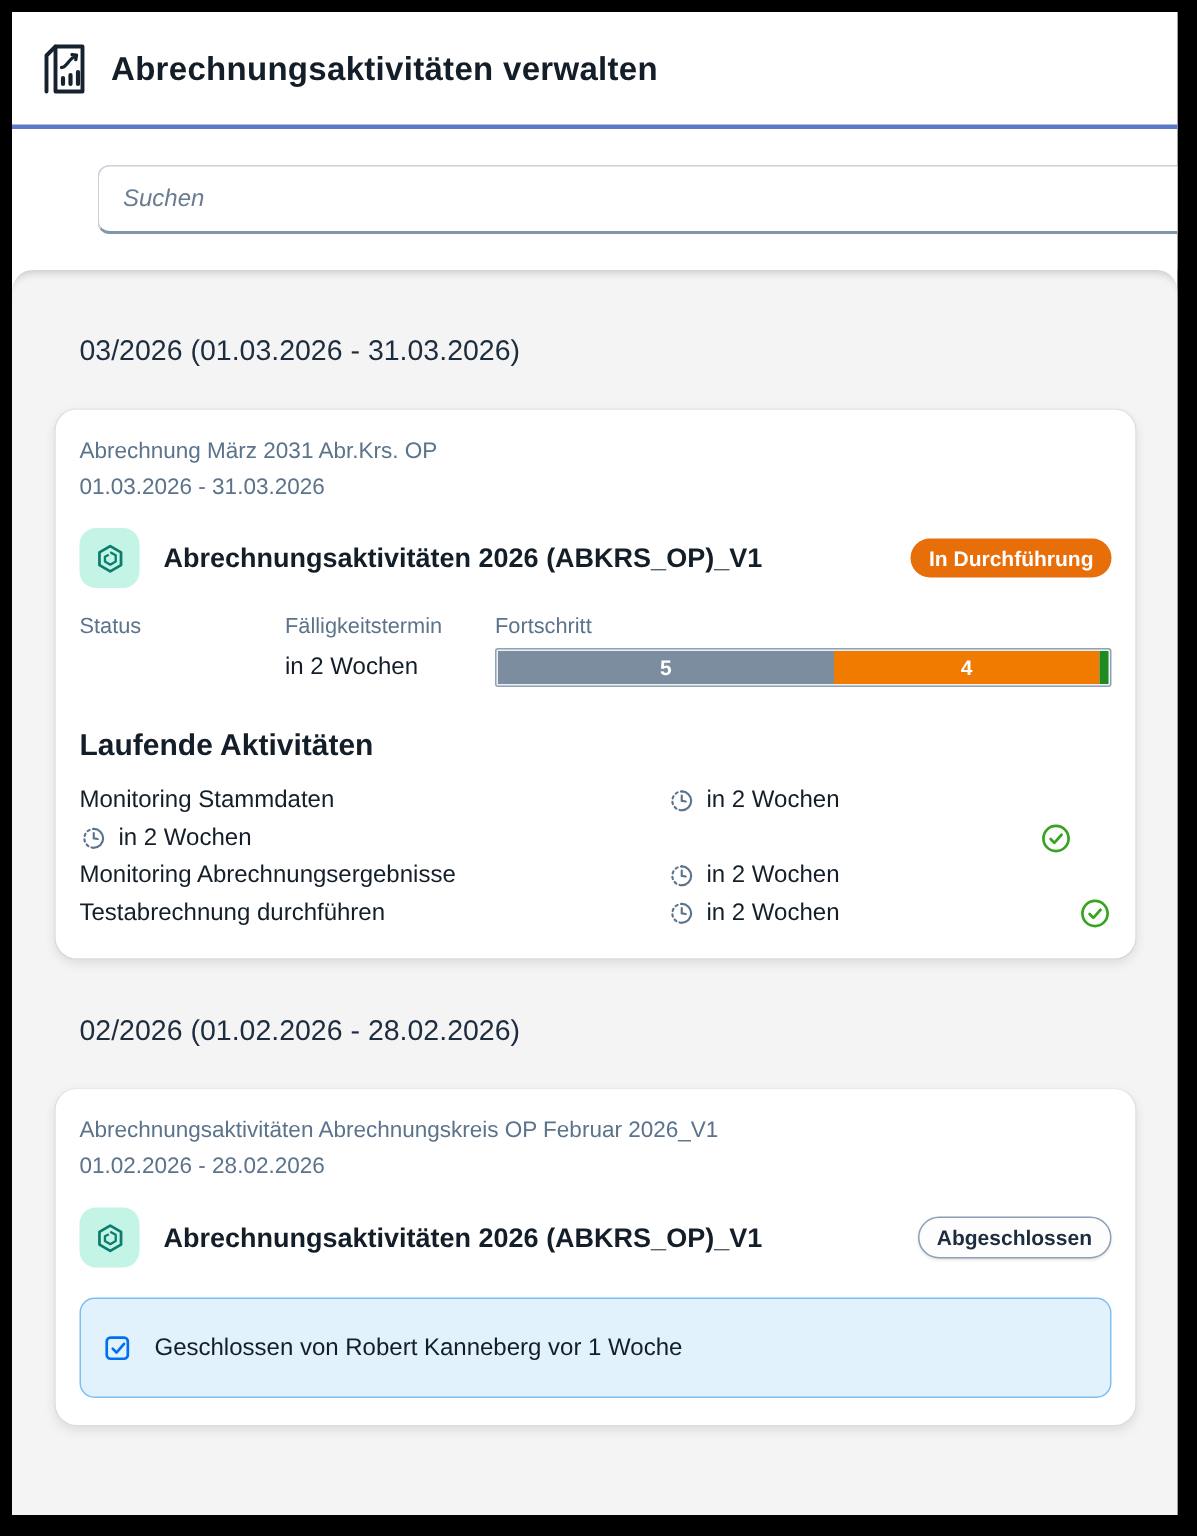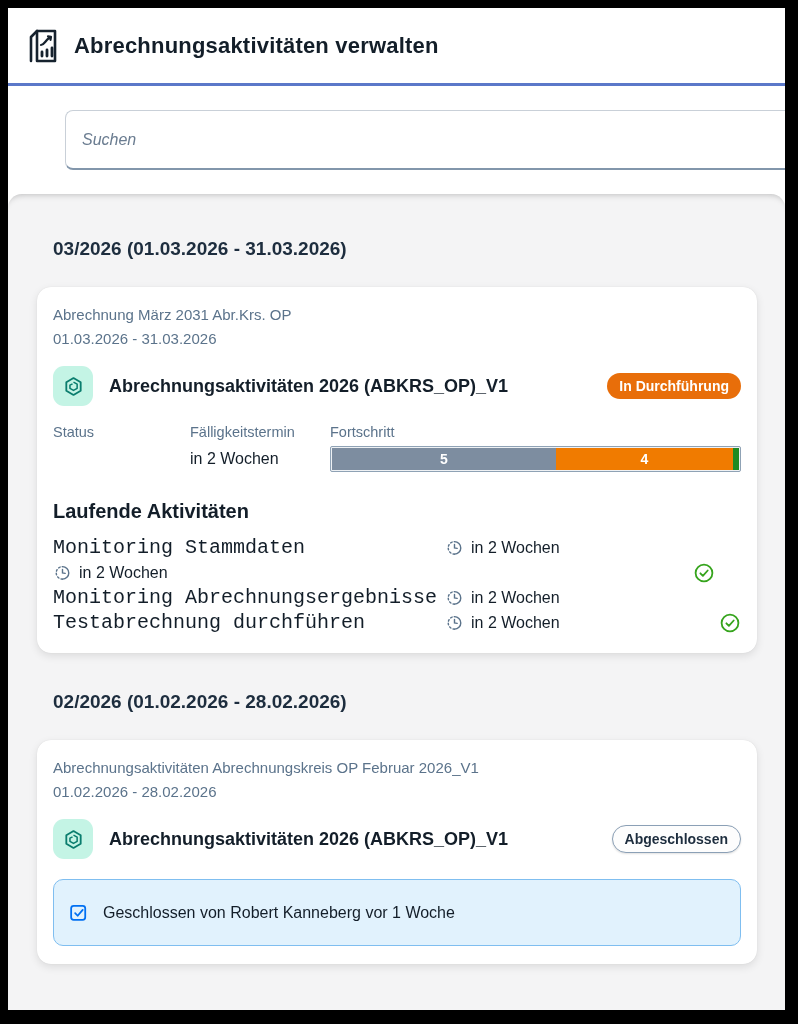--- a/index.html
+++ b/index.html
@@ -9,29 +9,29 @@
   .page { position:absolute; left:8px; top:8px; right:13px; bottom:14px; background:#fff; overflow:hidden; display:flex; flex-direction:column; }
 
   
   .app-header { height:78px; display:flex; align-items:center; padding:0 14px; background:#fff;
                 border-bottom:3px solid var(--header_line); flex:0 0 auto; }
   .app-icon { width:42px; height:42px; margin:0 8px 0 2px; flex:0 0 auto; }
   .app-title { font-size:22px; font-weight:bold; color:var(--text_dark); letter-spacing:0.2px; }
 
   
   .search-section { background:#fff; padding:24px 0 24px 57px; flex:0 0 auto; }
-  .search-input { display:block; width:100%; height:60px; border:1px solid #c9d0d8; border-bottom:2px solid #8296ab;
+  .search-input { display:block; width:100%; height:46px; border:1px solid #c9d0d8; border-bottom:2px solid #8296ab;
                   border-right:none; border-radius:8px 0 0 8px; padding:0 16px; font-size:16px; font-style:italic;
                   color:#131e29; background:#fff; outline:none; font-family:"Liberation Sans", sans-serif; }
   .search-input::placeholder { color:#6a7c90; font-style:italic; opacity:1; }
 
   
   .content { flex:1 1 auto; background:#f4f4f5; border-radius:14px 14px 0 0;
              box-shadow: inset 0 7px 7px -7px rgba(0,0,0,0.28); padding:44px 28px 20px 29px; overflow:hidden; }
-  .section-title { font-size:19px; font-weight:bold; color:#1d2d3e; margin-left:16px; }
+  .section-title { font-size:19px; font-weight:normal; color:#1d2d3e; margin-left:16px; }
 
   .card { background:#fff; border-radius:14px; box-shadow:0 3px 8px rgba(0,0,0,0.10), 0 0 1px rgba(0,0,0,0.12);
           padding:16px 16px 18px 16px; margin-top:27px; }
   .card-subtitle, .card-dates { font-size:15px; color:var(--text_gray); line-height:24px; }
   .title-row { display:flex; align-items:center; margin-top:15px; }
   .tile-icon { width:40px; height:40px; border-radius:11px; background:var(--tile_bg); display:flex; align-items:center; justify-content:center; flex:0 0 auto; }
   .card-title { font-size:18px; font-weight:bold; color:var(--text_dark); margin-left:16px; }
   .badge { margin-left:auto; border-radius:15px; padding:5px 12px; font-size:14px; font-weight:bold; white-space:nowrap; }
   .badge.in-progress { background:var(--accent_orange); color:#fff; }
   .badge.completed { background:#fdfdfd; color:#1d2d3e; border:1px solid #8ba0b6; box-shadow:0 1px 2px rgba(0,0,0,0.12); }
@@ -39,21 +39,21 @@
   .kpi-grid { display:grid; grid-template-columns:137px 140px 1fr; margin-top:18px; align-items:center; row-gap:6px; }
   .kpi-label { font-size:14.5px; color:var(--text_gray); }
   .kpi-value { font-size:16px; color:var(--text_dark); }
 
   .progress-track { height:26px; border:1px solid #8fa2b5; border-radius:2px; background:#eef1f4; padding:1px; display:flex; }
   .progress-seg { display:flex; align-items:center; justify-content:center; color:#fff; font-size:14px; font-weight:bold; }
 
   .activities-header { font-size:20px; font-weight:bold; color:var(--text_dark); margin-top:28px; }
   .activities { margin-top:12px; }
   .activity-row { display:grid; grid-template-columns:392px 1fr 26px; align-items:center; height:25px; }
-  .activity-name { font-size:20px; color:var(--text_dark);font-family:Liberation Mono, monospace; }
+  .activity-name { font-size:16px; color:var(--text_dark); }
   .activity-due { font-size:16px; color:var(--text_dark); display:flex; align-items:center; gap:7px; }
   .check-cell { justify-self:end; display:flex; }
 
   .info-banner { margin-top:20px; background:var(--banner_bg); border:1px solid var(--banner_border); border-radius:10px;
                  padding:22px 14px; display:flex; align-items:center; gap:14px; }
   .info-banner-text { font-size:16px; color:var(--text_dark); }
 
   .gap-lg { height:38px; }
 </style>
 </head>

